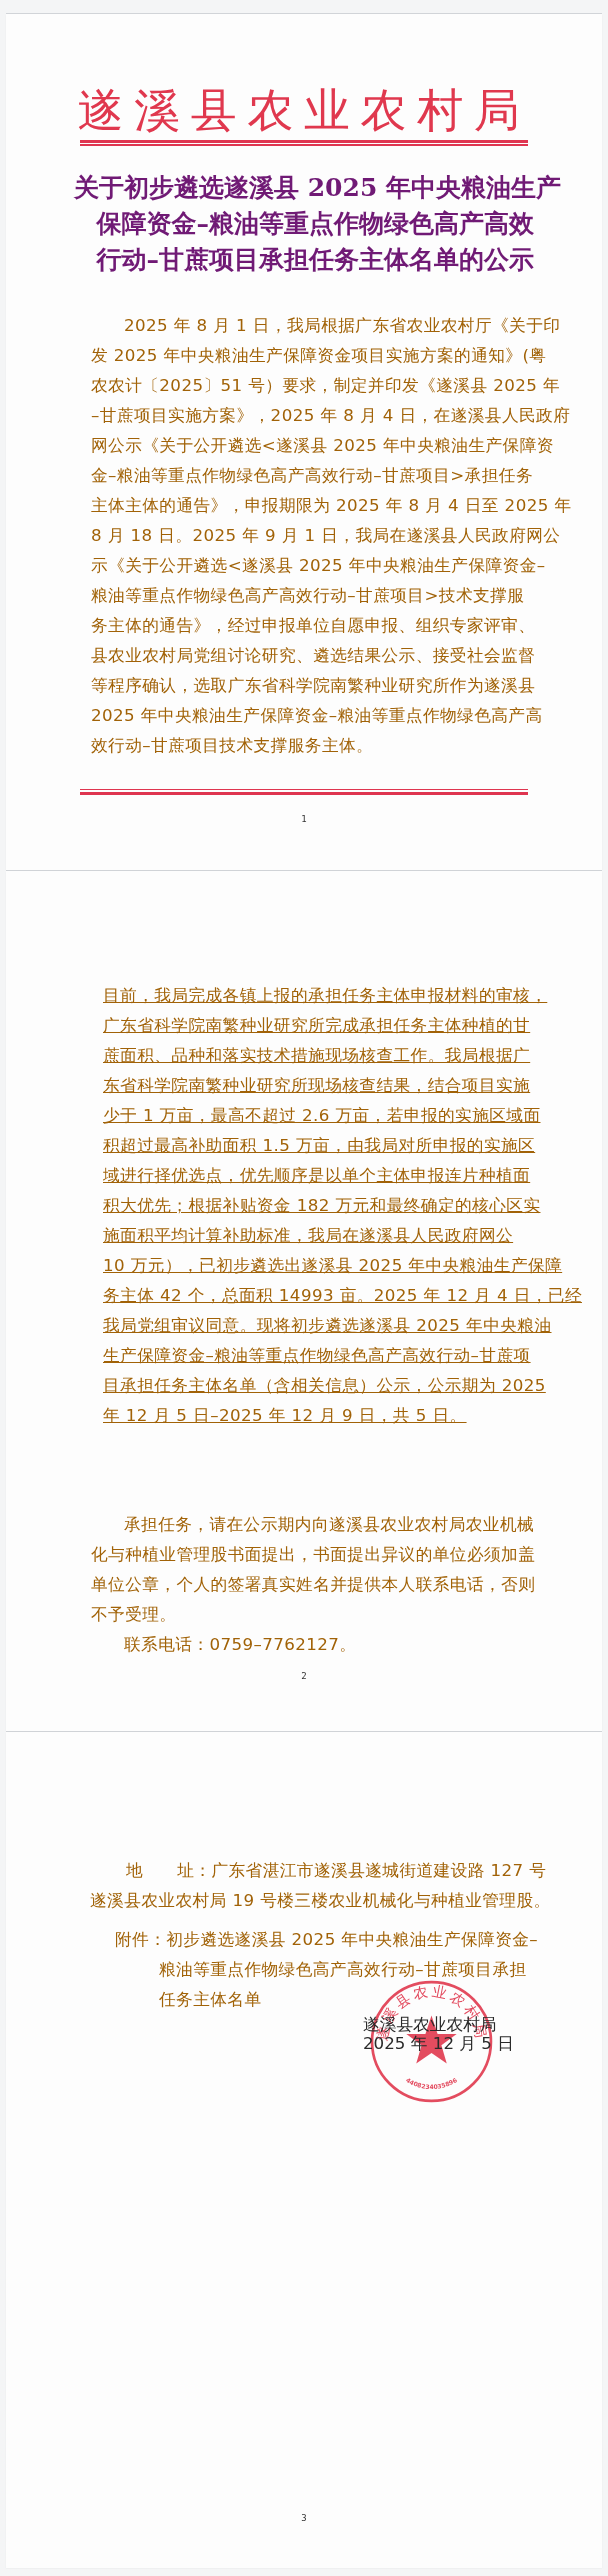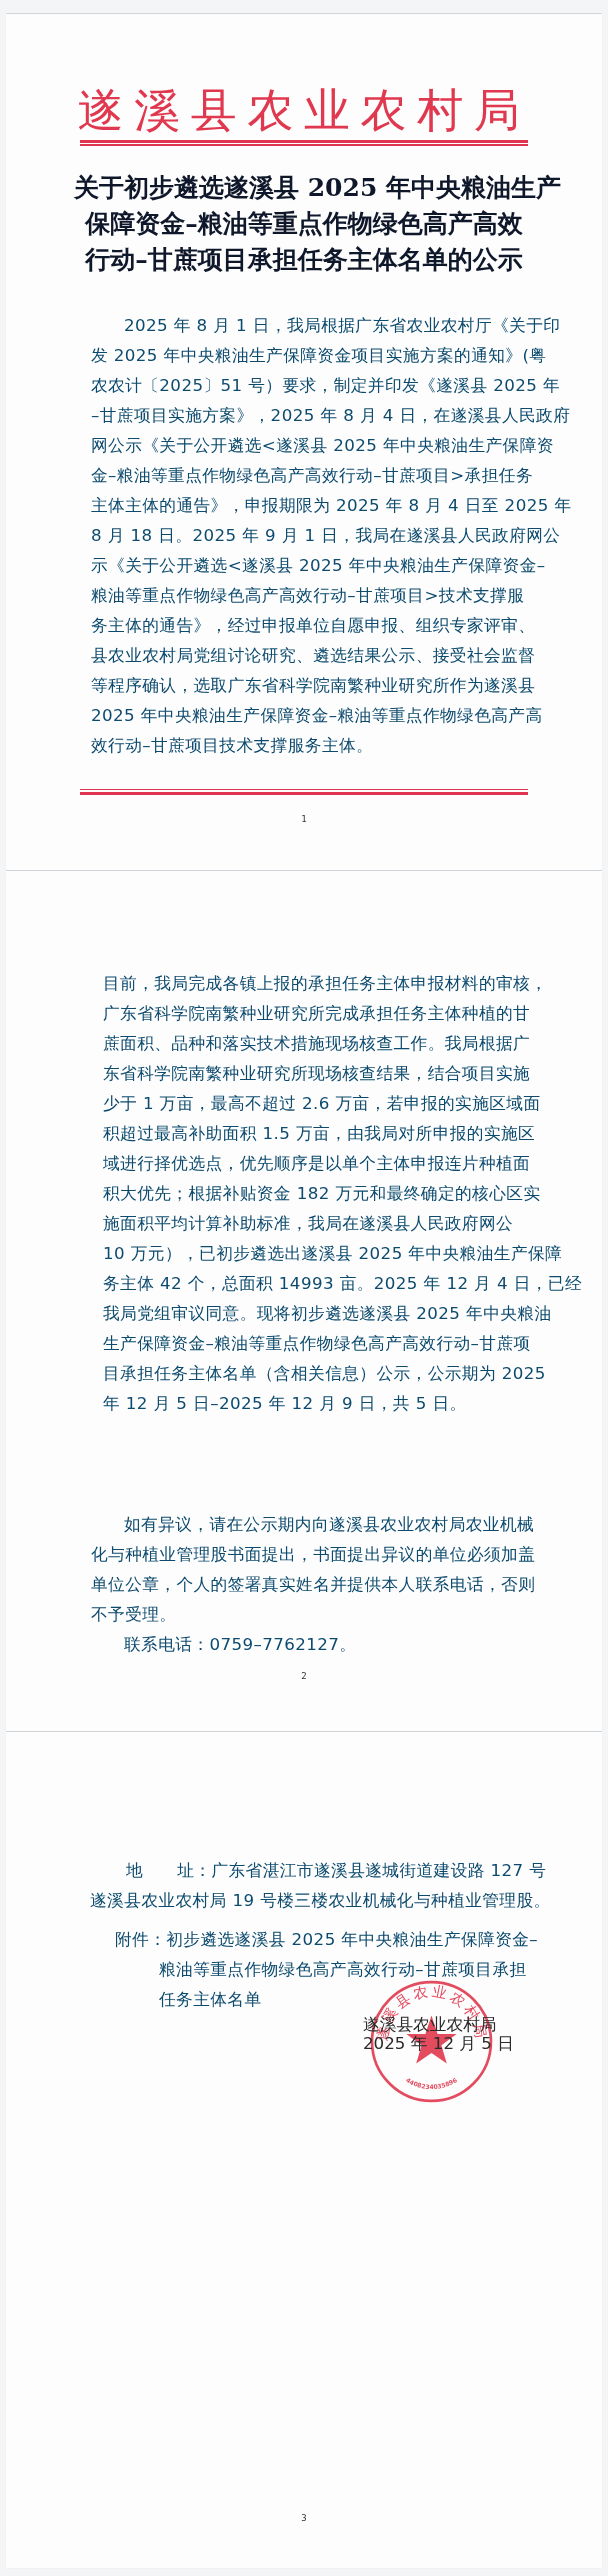--- a/index.html
+++ b/index.html
@@ -40,37 +40,37 @@
     width: 448px;
   }
   .red-rule .thick { height: 3px; background: #df3550; }
   .red-rule .gap { height: 1.5px; background: transparent; }
   .red-rule .thin { height: 1.5px; background: #df3550; }
 
   .doc-title {
     position: absolute;
     left: 68px; right: 68px;
     top: 156px;
-    text-align: center;
+    text-align: right;
     font-family: "DejaVu Serif", "Liberation Serif", serif;
     font-weight: bold;
     font-size: 25px;
     line-height: 36px;
-    color: #0f172a;
+    color: #701a75;
   }
   .doc-title div { white-space: nowrap; }
 
   .body-block {
     position: absolute;
     left: 85px;
     width: 432px;
     font-family: "DejaVu Sans", "Liberation Sans", sans-serif;
     font-size: 16.7px;
     line-height: 30px;
-    color: #0c4a6e;
+    color: #a16207;
   }
   .line { white-space: nowrap; height: 30px; overflow: visible; letter-spacing: 0.4px; }
   .indent { padding-left: 33px; }
 
   .page-num {
     position: absolute;
     left: 0; right: 0;
     text-align: center;
     font-family: "DejaVu Sans Mono", "Liberation Mono", monospace;
     font-size: 9px;
@@ -133,40 +133,40 @@
   <div class="red-rule" style="top:775px;">
     <div class="thin"></div>
       <div class="gap"></div>
       <div class="thick"></div>
   </div>
 
   <div class="page-num" style="top:800px;">1</div>
 </div>
 
 <div class="page" id="page2">
-  <div class="body-block" style="top:97px; left:97px; width:420px;">
+  <div class="body-block" style="top:109px; left:97px; width:420px;text-decoration:underline;">
     <div class="line">目前，我局完成各镇上报的承担任务主体申报材料的审核，</div>
     <div class="line">广东省科学院南繁种业研究所完成承担任务主体种植的甘</div>
     <div class="line">蔗面积、品种和落实技术措施现场核查工作。我局根据广</div>
     <div class="line">东省科学院南繁种业研究所现场核查结果，结合项目实施</div>
     <div class="line">少于 1 万亩，最高不超过 2.6 万亩，若申报的实施区域面</div>
     <div class="line">积超过最高补助面积 1.5 万亩，由我局对所申报的实施区</div>
     <div class="line">域进行择优选点，优先顺序是以单个主体申报连片种植面</div>
     <div class="line">积大优先；根据补贴资金 182 万元和最终确定的核心区实</div>
     <div class="line">施面积平均计算补助标准，我局在遂溪县人民政府网公</div>
     <div class="line">10 万元），已初步遴选出遂溪县 2025 年中央粮油生产保障</div>
     <div class="line">务主体 42 个，总面积 14993 亩。2025 年 12 月 4 日，已经</div>
     <div class="line">我局党组审议同意。现将初步遴选遂溪县 2025 年中央粮油</div>
     <div class="line">生产保障资金–粮油等重点作物绿色高产高效行动–甘蔗项</div>
     <div class="line">目承担任务主体名单（含相关信息）公示，公示期为 2025</div>
     <div class="line">年 12 月 5 日–2025 年 12 月 9 日，共 5 日。</div>
   </div>
 
   <div class="body-block" style="top:638px;">
-    <div class="line indent">如有异议，请在公示期内向遂溪县农业农村局农业机械</div>
+    <div class="line indent">承担任务，请在公示期内向遂溪县农业农村局农业机械</div>
     <div class="line">化与种植业管理股书面提出，书面提出异议的单位必须加盖</div>
     <div class="line">单位公章，个人的签署真实姓名并提供本人联系电话，否则</div>
     <div class="line">不予受理。</div>
     <div class="line indent">联系电话：0759–7762127。</div>
   </div>
 
   <div class="page-num" style="top:800px;">2</div>
 </div>
 
 <div class="page" id="page3">

